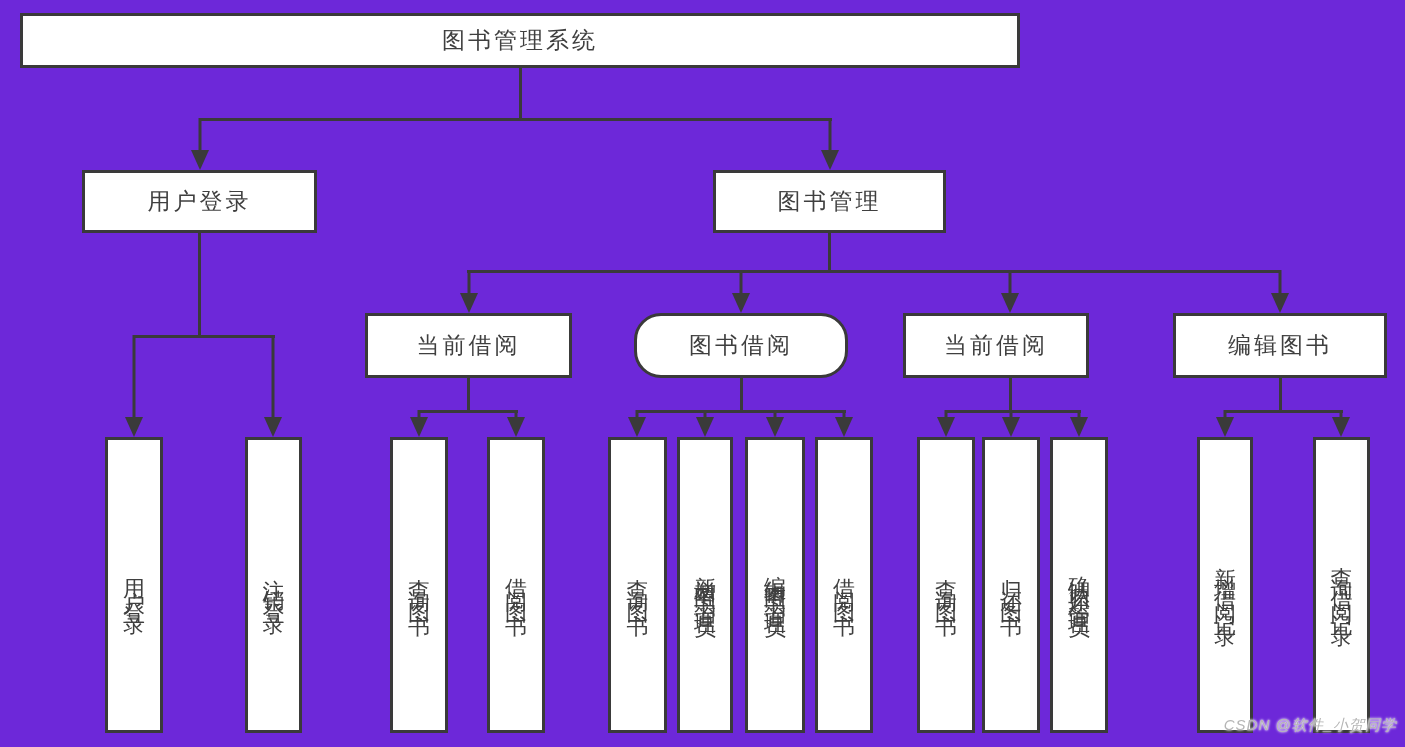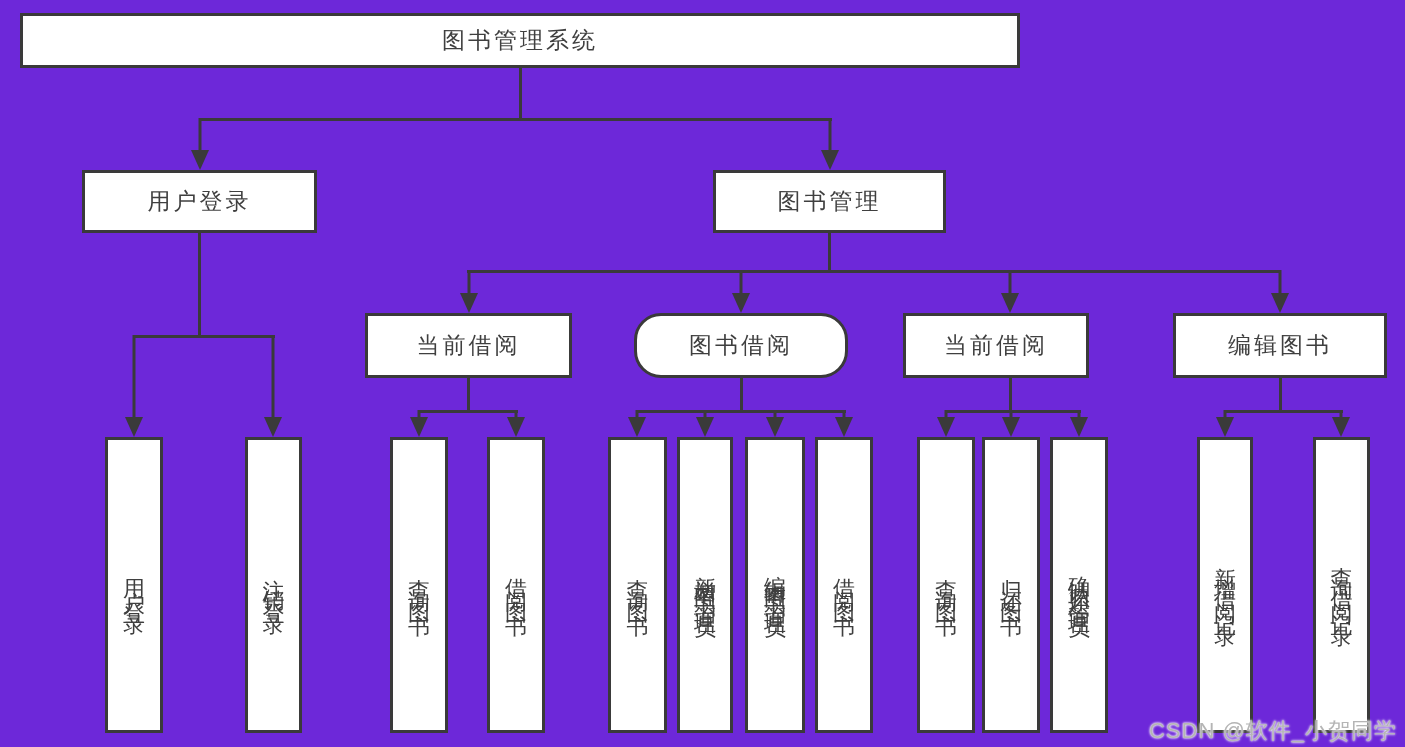--- a/index.html
+++ b/index.html
@@ -44,26 +44,27 @@
   }
   .arrow::after{
     content:"";position:absolute;left:50%;transform:translateX(-50%);
     bottom:0;width:0;height:0;
     border-left:9px solid transparent;border-right:9px solid transparent;
     border-top:20px solid var(--line);
   }
   #watermark{
     position:absolute;
     right:8px;top:716px;
-    font-size:22px;
+    font-size:15px;
     color:#b5b5b5;
     text-shadow:0 0 3px #ffffff,0 0 2px #ffffff;
     letter-spacing:1px;
     z-index:5;
     white-space:nowrap;
+    font-style:italic;
   }
 </style>
 </head>
 <body>
 
 <div id="stage">
 
   <div class="box" style="left:20px;top:13px;width:1000px;height:55px;">
     <span class="hlabel">图书管理系统</span>
   </div>

